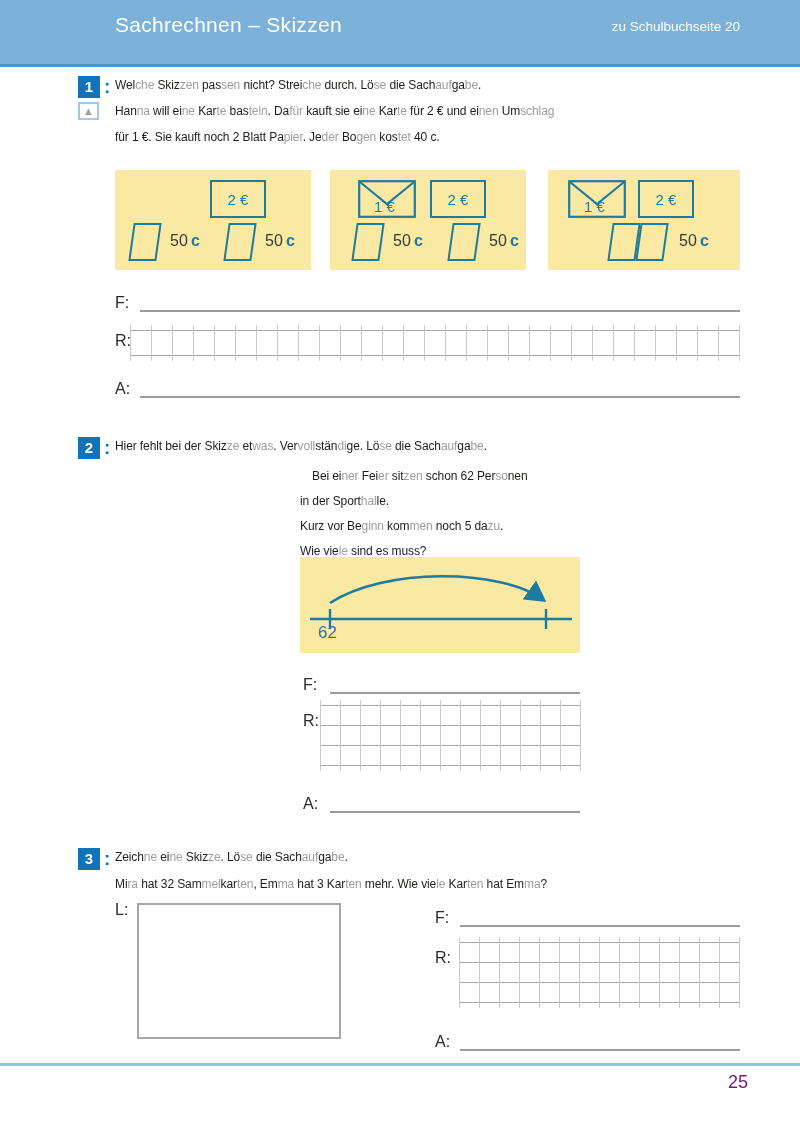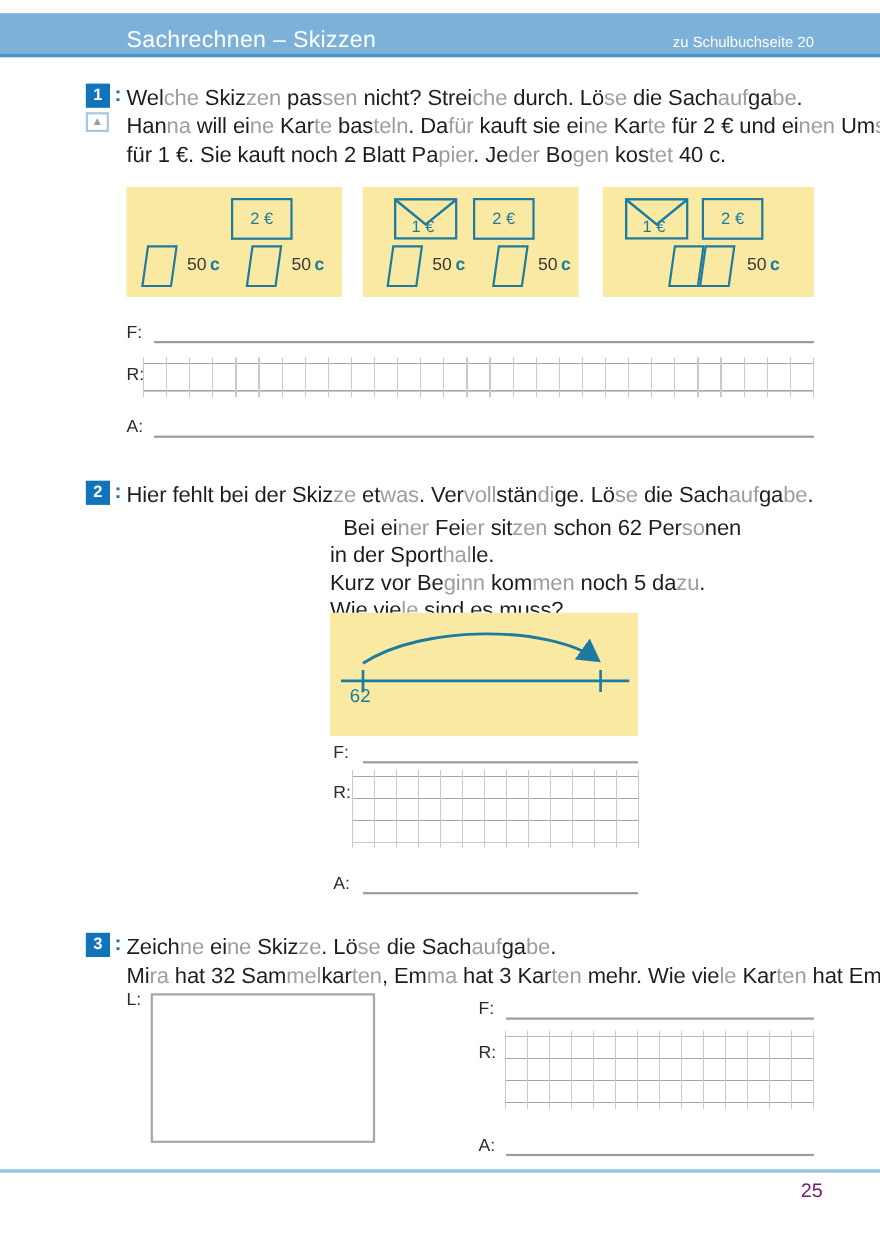--- a/index.html
+++ b/index.html
@@ -7,31 +7,31 @@
     --teal:#1d7ba0; --yellow:#fae9a3; --syl-gray:#9d9d9d; --ink:#1d1d1b;
     --line-gray:#9b9b9b; --grid-h:#a6a6a6; --grid-v:#c9c9c9;
     --footer-line:#90c3e4; --box-border:#a7a7a7;
   }
   *{margin:0;padding:0;box-sizing:border-box}
   html,body{background:#fff}
   .page{position:relative;width:800px;height:1131px;background:#fff;overflow:hidden;
         font-family:"Liberation Sans",sans-serif;color:var(--ink)}
   .abs{position:absolute}
   .syl-gray{color:var(--syl-gray)}
-  .header{position:absolute;left:0;top:12px;width:800px;height:40px;
+  .header{position:absolute;left:0;top:0;width:800px;height:67px;
           background:var(--header-blue);border-bottom:3px solid var(--header-border)}
   .header-title{position:absolute;left:115px;top:13px;font-size:21px;color:#fff;letter-spacing:.3px}
   .header-ref{position:absolute;right:60px;top:19px;font-size:13.5px;color:#fff}
   .badge{position:absolute;width:22px;height:22px;background:var(--badge-blue);
          color:#fff;font-weight:bold;font-size:15px;text-align:center;line-height:22px}
   .badge-colon{position:absolute;color:var(--badge-blue);font-weight:bold;font-size:19px;line-height:22px}
   .tri-box{position:absolute;width:21px;height:18px;border:2px solid #a5c8e3;
            display:flex;align-items:center;justify-content:center}
   .tri-box span{color:#9aa0a6;font-size:11px;line-height:1}
-  .task-text{position:absolute;font-size:20px;letter-spacing:-0.1px;white-space:nowrap}
+  .task-text{position:absolute;font-size:12px;letter-spacing:-0.1px;white-space:nowrap}
   .ybox{position:absolute;background:var(--yellow)}
   .card{position:absolute;border:2px solid var(--teal);display:flex;align-items:center;justify-content:center;
         color:var(--teal);font-size:15px}
   .sheet{position:absolute;width:28px;height:38px;border:2px solid var(--teal);transform:skewX(-8deg)}
   .money{position:absolute;color:var(--teal);font-size:15px;white-space:nowrap}
   .sheet-label{position:absolute;font-size:16px;white-space:nowrap;color:#3a3a3a}
   .sheet-label .unit{color:var(--teal);font-weight:bold}
   .frA-label{position:absolute;font-size:16px;color:#2a2a2a}
   .wline{position:absolute;height:0;border-bottom:2px solid var(--line-gray)}
   .grid{position:absolute;
@@ -116,21 +116,21 @@
 
   <div class="badge abs" style="left:78px;top:437px">2</div>
   <div class="badge-colon" style="left:104px;top:437px">:</div>
   <div class="task-text" style="left:115px;top:439px"><span>Hier fehlt bei der Skiz</span><span class="syl-gray">ze</span><span> et</span><span class="syl-gray">was</span><span>. Ver</span><span class="syl-gray">voll</span><span>stän</span><span class="syl-gray">di</span><span>ge. Lö</span><span class="syl-gray">se</span><span> die Sach</span><span class="syl-gray">auf</span><span>ga</span><span class="syl-gray">be</span><span>.</span></div>
 
   <div class="task-text" style="left:312px;top:469px"><span>Bei ei</span><span class="syl-gray">ner</span><span> Fei</span><span class="syl-gray">er</span><span> sit</span><span class="syl-gray">zen</span><span> schon 62 Per</span><span class="syl-gray">so</span><span>nen</span></div>
   <div class="task-text" style="left:300px;top:494px"><span>in der Sport</span><span class="syl-gray">hal</span><span>le.</span></div>
   <div class="task-text" style="left:300px;top:519px"><span>Kurz vor Be</span><span class="syl-gray">ginn</span><span> kom</span><span class="syl-gray">men</span><span> noch 5 da</span><span class="syl-gray">zu</span><span>.</span></div>
   <div class="task-text" style="left:300px;top:544px"><span>Wie vie</span><span class="syl-gray">le</span><span> sind es muss?</span></div>
 
-  <div class="ybox" style="left:300px;top:557px;width:280px;height:112px">
+  <div class="ybox" style="left:300px;top:557px;width:280px;height:96px">
     <svg width="280" height="92" viewBox="0 0 280 92">
       <defs>
         <marker id="arrowhd" orient="auto" markerWidth="9" markerHeight="9" refX="6" refY="4.5">
           <path d="M0,0 L8,4.5 L0,9 z" fill="#1d7ba0"></path>
         </marker>
       </defs>
       <line x1="10" y1="62" x2="272" y2="62" stroke="#1d7ba0" stroke-width="2.4"></line>
       <line x1="30" y1="52" x2="30" y2="72" stroke="#1d7ba0" stroke-width="2.4"></line>
       <line x1="246" y1="52" x2="246" y2="72" stroke="#1d7ba0" stroke-width="2.4"></line>
       <path d="M30,46 C85,10 200,12 242,42" fill="none" stroke="#1d7ba0" stroke-width="2.6" marker-end="url(#arrowhd)"></path>

